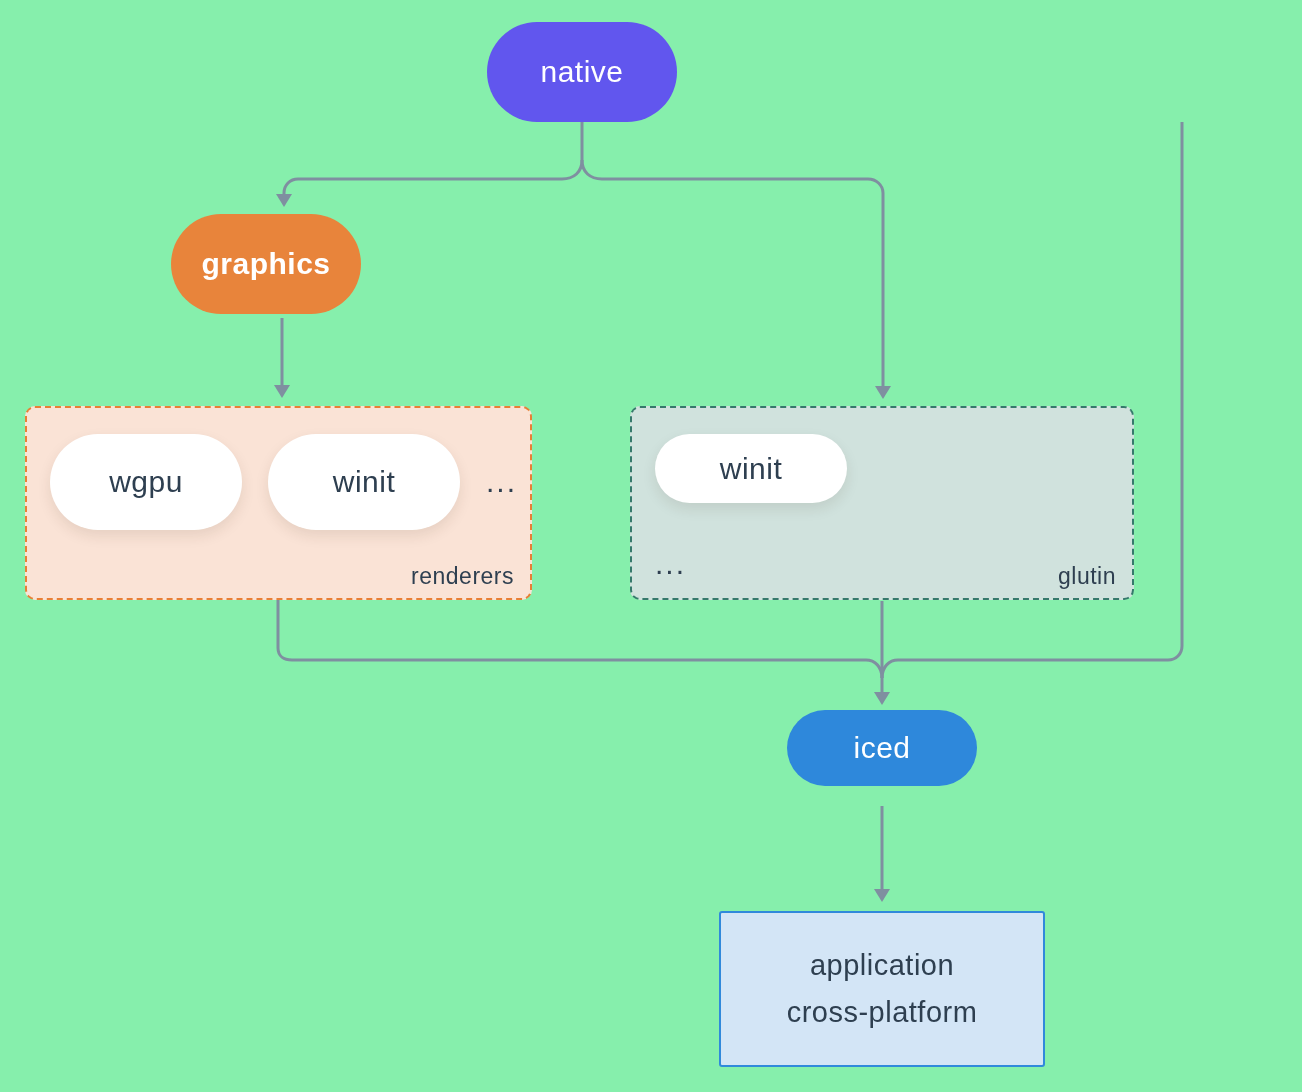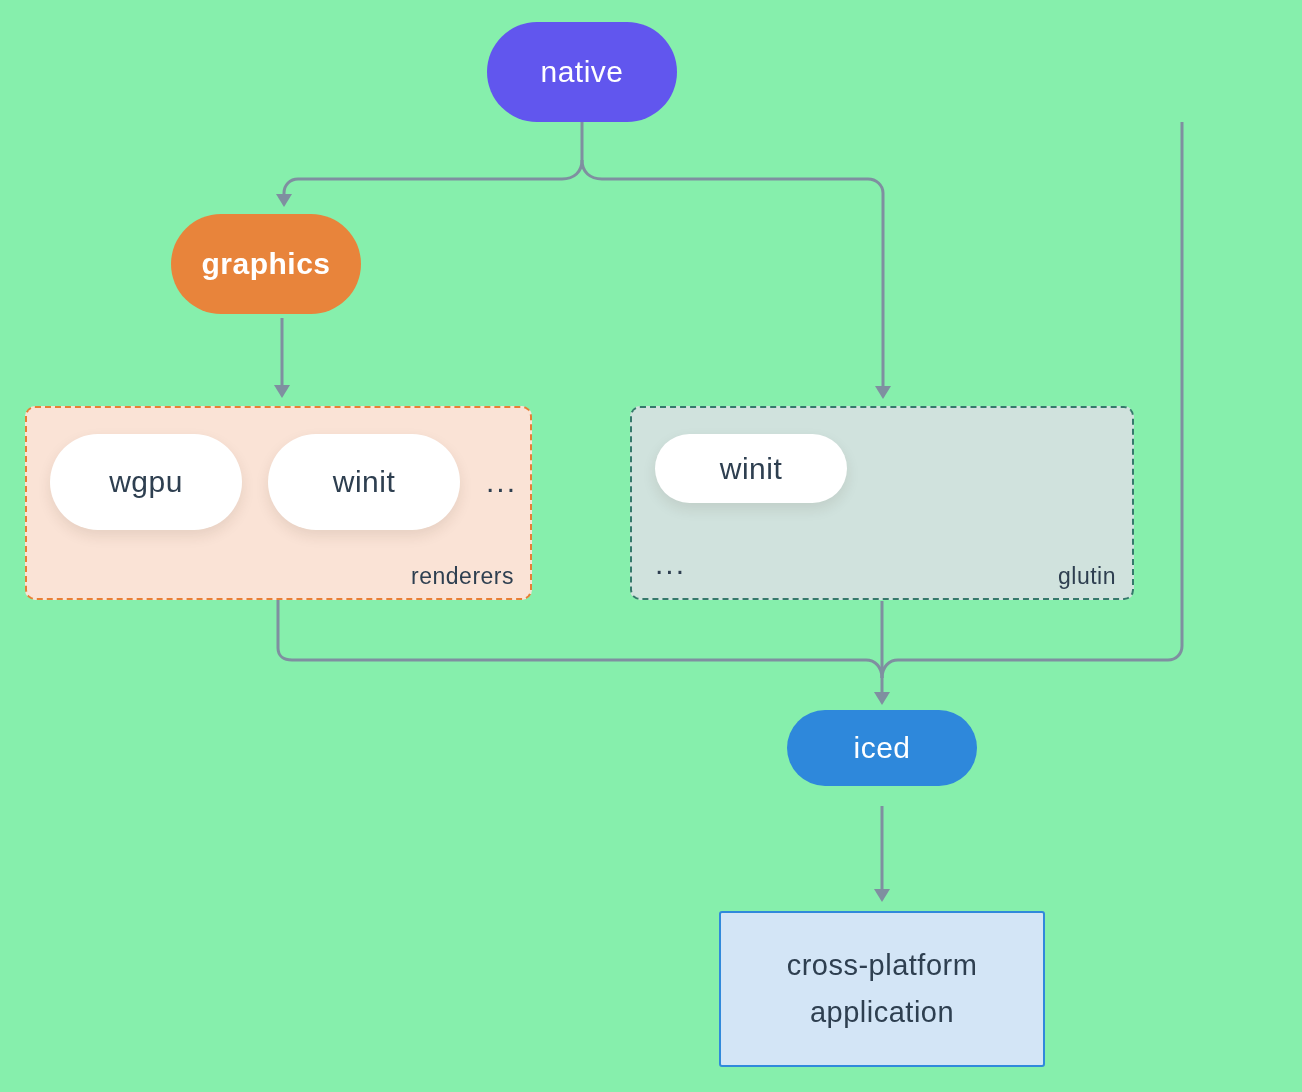--- a/index.html
+++ b/index.html
@@ -111,17 +111,17 @@
     </div>
     <div class="ellipsis">...</div>
     <div class="group-label">glutin</div>
   </div>
 
   <div class="pill blue" style="left:787px;top:710px;">
     <span>iced</span>
   </div>
 
   <div class="app-box">
+    <div>application</div>
     <div>cross-platform</div>
-    <div>application</div>
   </div>
 
 </div>
 
 </body></html>

